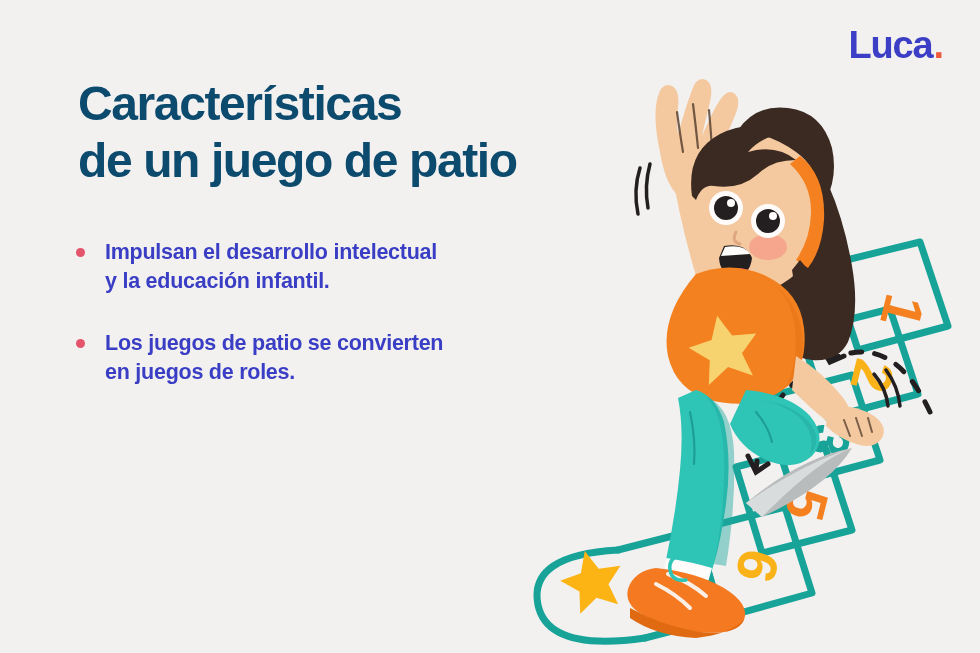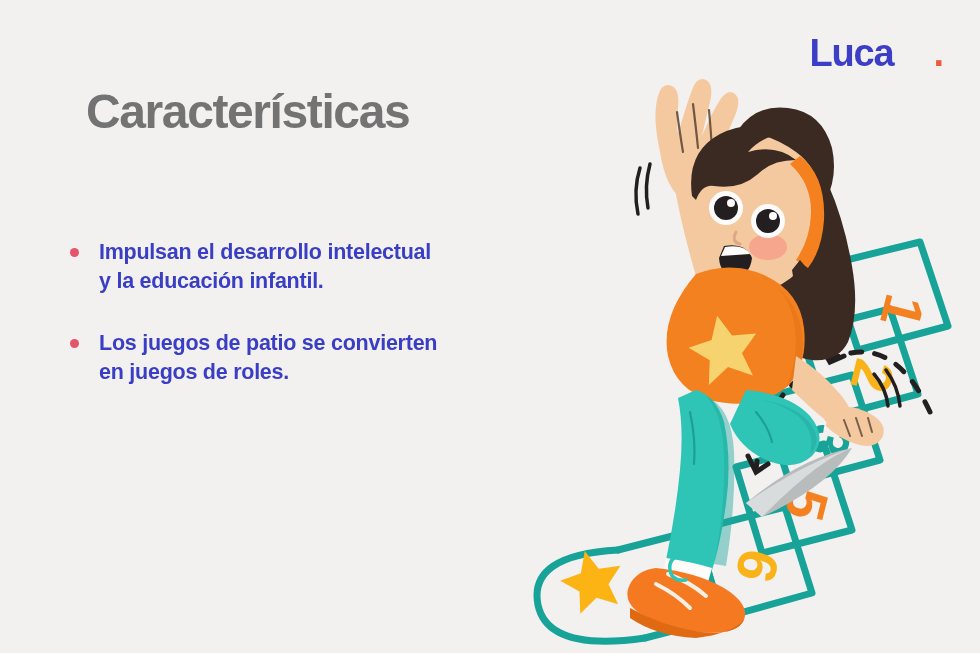--- a/index.html
+++ b/index.html
@@ -15,27 +15,26 @@
     position: relative;
     width: 980px;
     height: 653px;
     background: #f2f1f0;
     overflow: hidden;
   }
 
   
   .logo {
     position: absolute;
-    top: 34px;
+    top: 26px;
     right: 36px;
     display: flex;
     align-items: flex-end;
     line-height: 1;
     user-select: none;
-    gap: 39px;
   }
   .logo-word {
     font-family: "Liberation Sans", sans-serif;
     font-weight: bold;
     font-size: 38px;
     letter-spacing: -1.2px;
     color: #3c3fc6;
   }
   .logo-dot {
     font-family: "Liberation Sans", sans-serif;
@@ -49,29 +48,29 @@
   .title {
     position: absolute;
     left: 74px;
     top: 72px;
     width: 560px;
     font-family: "Liberation Sans", sans-serif;
     font-weight: bold;
     font-size: 48px;
     line-height: 1.18;
     letter-spacing: -1.4px;
-    color: #737373;
-    margin: 12px;
+    color: #0c4a6e;
+    margin: 4px;
   }
   .title .line { display: block; }
 
   
   .bullets {
     position: absolute;
-    left: 66px;
+    left: 72px;
     top: 238px;
     width: 500px;
     margin: 0;
     padding: 0;
     list-style: none;
   }
   .bullet-item {
     position: relative;
     padding-left: 33px;
     margin-bottom: 34px;
@@ -109,20 +108,21 @@
 
 <div id="poster">
 
   <div class="logo">
     <span class="logo-word">Luca</span>
     <span class="logo-dot">.</span>
   </div>
 
   <h1 class="title">
     <span class="line">Características</span>
+    <span class="line">de un juego de patio</span>
   </h1>
 
   <ul class="bullets">
     <li class="bullet-item">
       <span class="bullet-dot"></span>
       <span class="bullet-text">Impulsan el desarrollo intelectual
 y la educación infantil.</span>
     </li>
     <li class="bullet-item">
       <span class="bullet-dot"></span>

